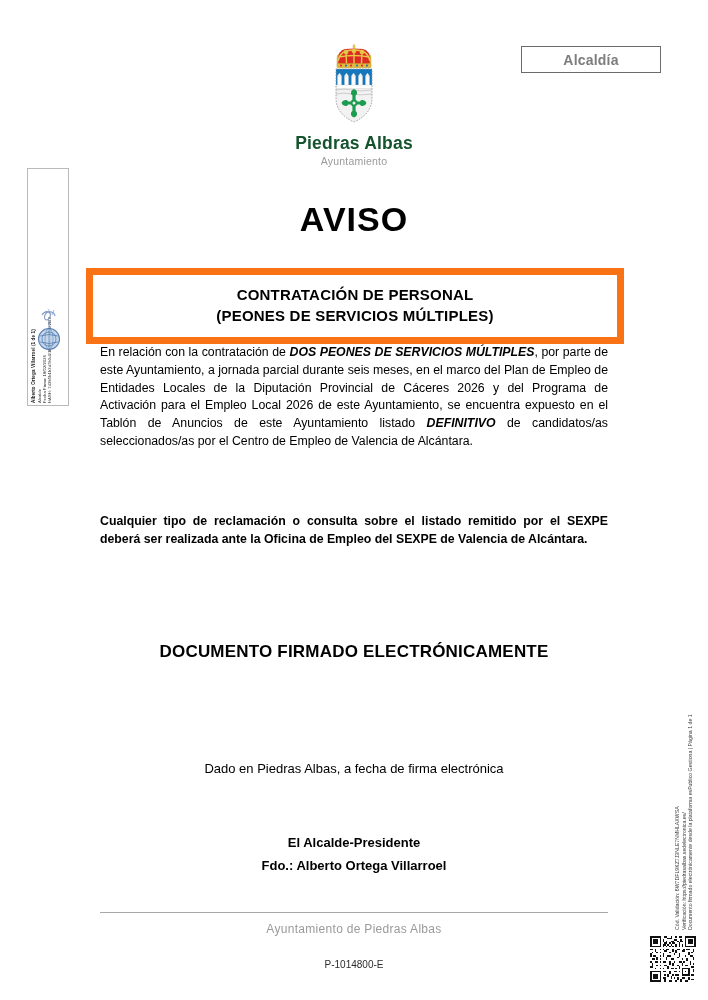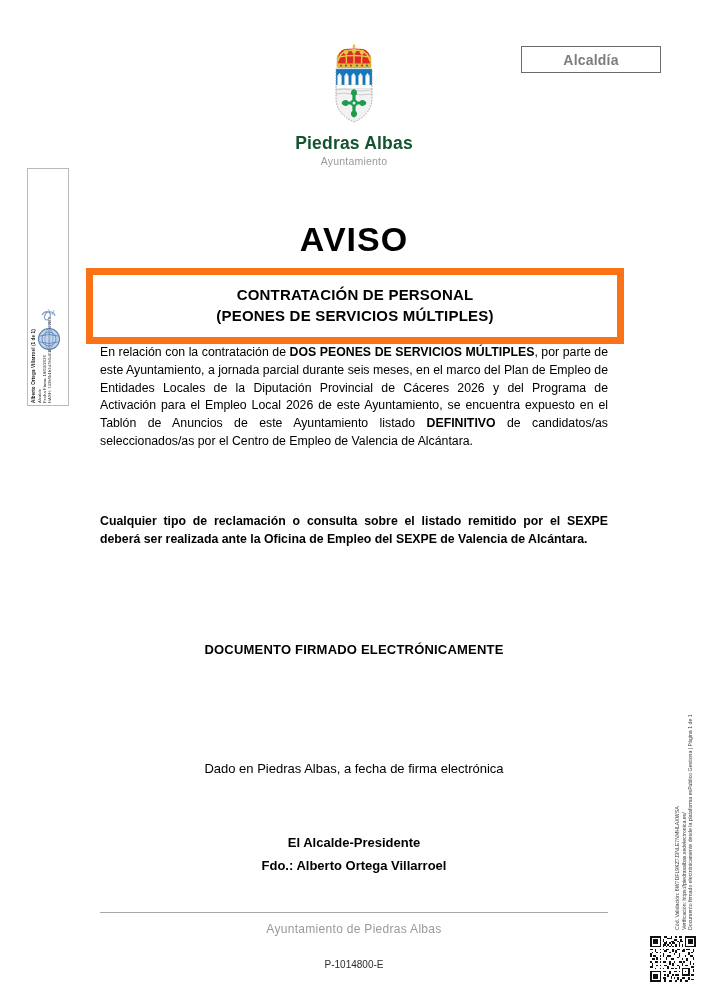--- a/index.html
+++ b/index.html
@@ -111,21 +111,20 @@
     color: #9a9a9a; letter-spacing: 0.2px;
   }
 
   
   #doc-title {
     position: absolute;
     left: 0; right: 0; top: 200px;
     text-align: center;
     font-size: 34px; font-weight: bold;
     letter-spacing: 1px;
-    margin-top: 20px;
   }
 
   
   #subject-box {
     position: absolute;
     left: 86px; top: 268px;
     width: 538px;
     border: 7px solid #f97316;
     padding: 9px 10px 11px;
     text-align: center;
@@ -142,32 +141,32 @@
     left: 100px; top: 344px;
     width: 508px;
   }
   .para {
     font-size: 12.3px;
     line-height: 17.8px;
     text-align: justify;
     text-justify: inter-word;
     margin: 0;
   }
-  .para b { font-weight: bold; }
+  .para b { font-weight: bold; font-style: italic; }
   #para-claim {
     margin-top: 62px;
     font-weight: bold;
   }
 
   
   #signed-electronically {
     position: absolute;
     left: 0; right: 0; top: 642px;
     text-align: center;
-    font-size: 13px; font-weight: bold;
+    font-size: 17px; font-weight: bold;
     letter-spacing: 0.2px;
   }
   #place-date {
     position: absolute;
     left: 0; right: 0; top: 761px;
     text-align: center;
     font-size: 13px;
   }
   #signer-block {
     position: absolute;

